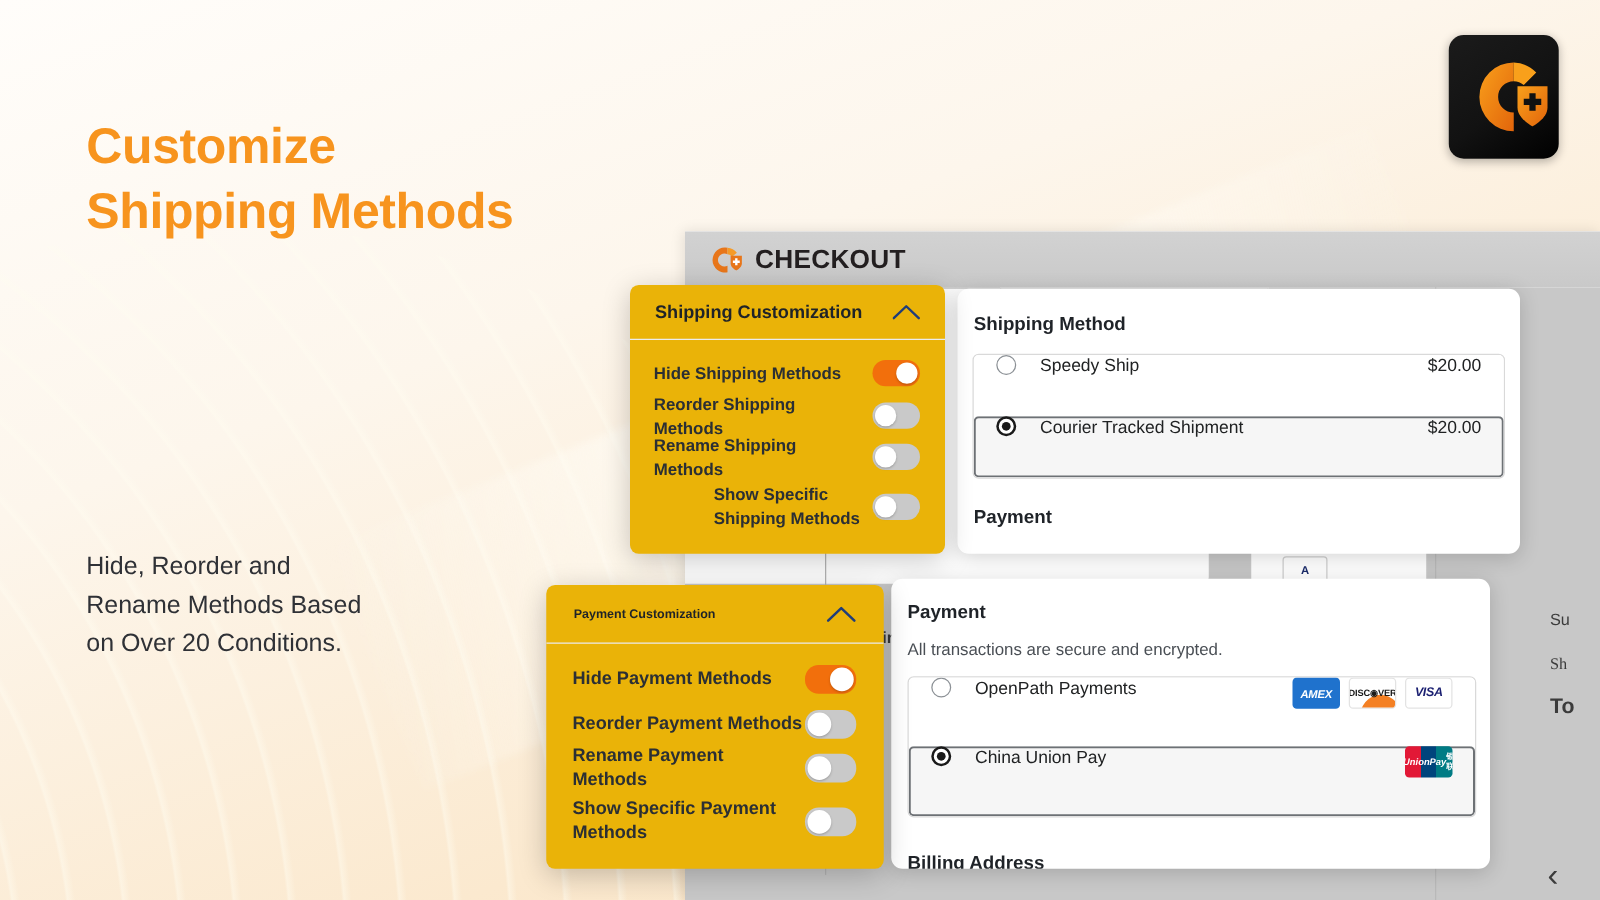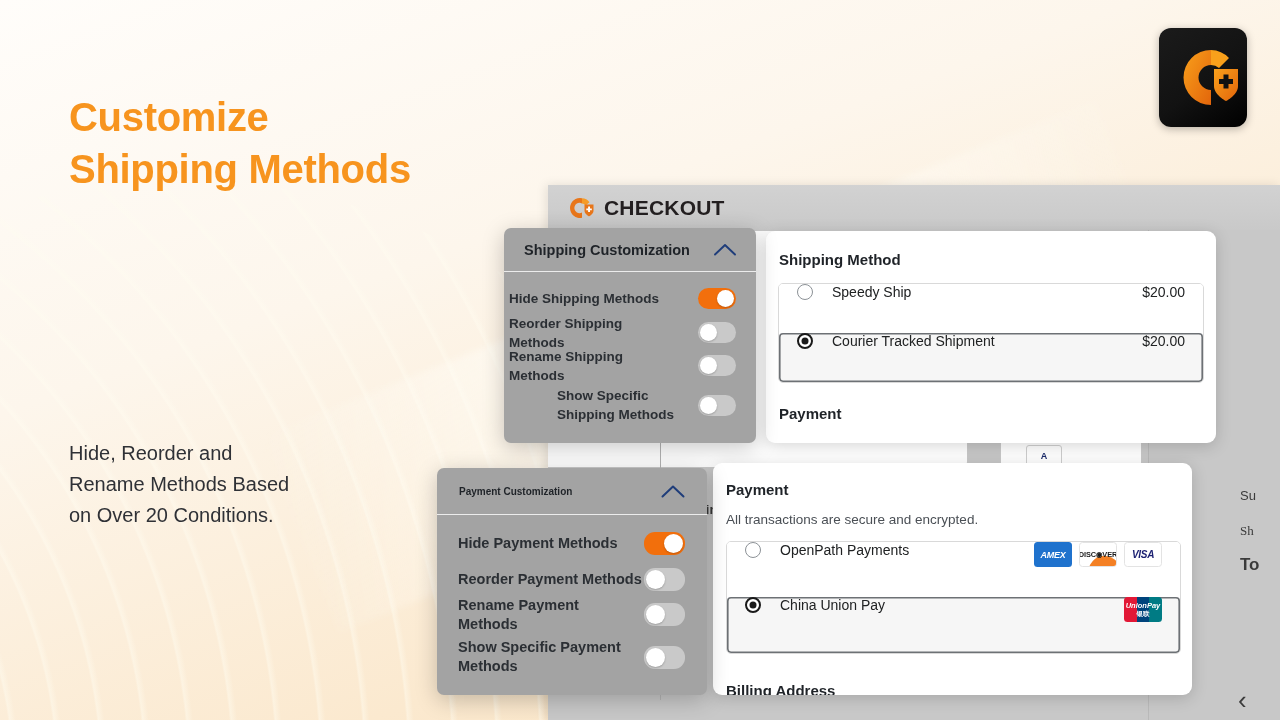--- a/index.html
+++ b/index.html
@@ -209,46 +209,46 @@
   .chip-disc span { color: #1a1a1a; font-size: 7.4px; font-weight: 800; letter-spacing: -0.1px; position: relative; z-index: 2;}
   .chip-disc::after {
     content:""; position:absolute; right:-4px; bottom:-9px;
     width: 34px; height: 19px; border-radius: 50% 50% 0 0 / 100% 100% 0 0;
     background: #F48024; transform: rotate(-13deg); z-index:1;
   }
   .chip-visa { background: #fff; border: 1px solid #e3e3e3; }
   .chip-visa span { color: #1A1F71; font-size: 10px; font-weight: 800; font-style: italic; letter-spacing: -0.3px; }
   .chip-up {
     background: linear-gradient(90deg, #E21836 0%, #E21836 33%, #00447C 33%, #00447C 66%, #007B84 66%, #007B84 100%);
-    flex-direction: column;
+    flex-direction: row;
   }
   .chip-up .up1 { color: #fff; font-size: 7.5px; font-weight: 800; font-style: italic; line-height: 9px; }
   .chip-up .up2 { color: #fff; font-size: 6.5px; font-weight: 700; line-height: 8px; }
 
   
   .cust-panel {
     position: absolute;
-    background: #a3a3a3;
+    background: #eab308;
     border-radius: 7px;
     box-shadow: 0 5px 22px rgba(0,0,0,.22);
     overflow: hidden;
   }
   .cust-head {
     display: flex; align-items: center; justify-content: space-between;
     padding: 0 20px;
     border-bottom: 1px solid #ececec;
   }
   .cust-head-title {
     font-size: 14.5px; font-weight: 700; color: #1f2328;
   }
   .chev-up svg { display: block; }
   .cust-rows { padding: 8px 0 10px 0; }
   .cust-row {
     display: flex; align-items: center; justify-content: space-between;
-    padding: 0 20px 0 5px;
+    padding: 0 20px 0 19px;
     min-height: 33px;
   }
   .cust-row-label {
     font-size: 13.5px; font-weight: 600; color: #2b2f34;
     line-height: 19px; max-width: 165px;
   }
   .toggle {
     width: 38px; height: 21px; border-radius: 11px;
     background: #c9c9c9; position: relative; flex: 0 0 auto;
   }

